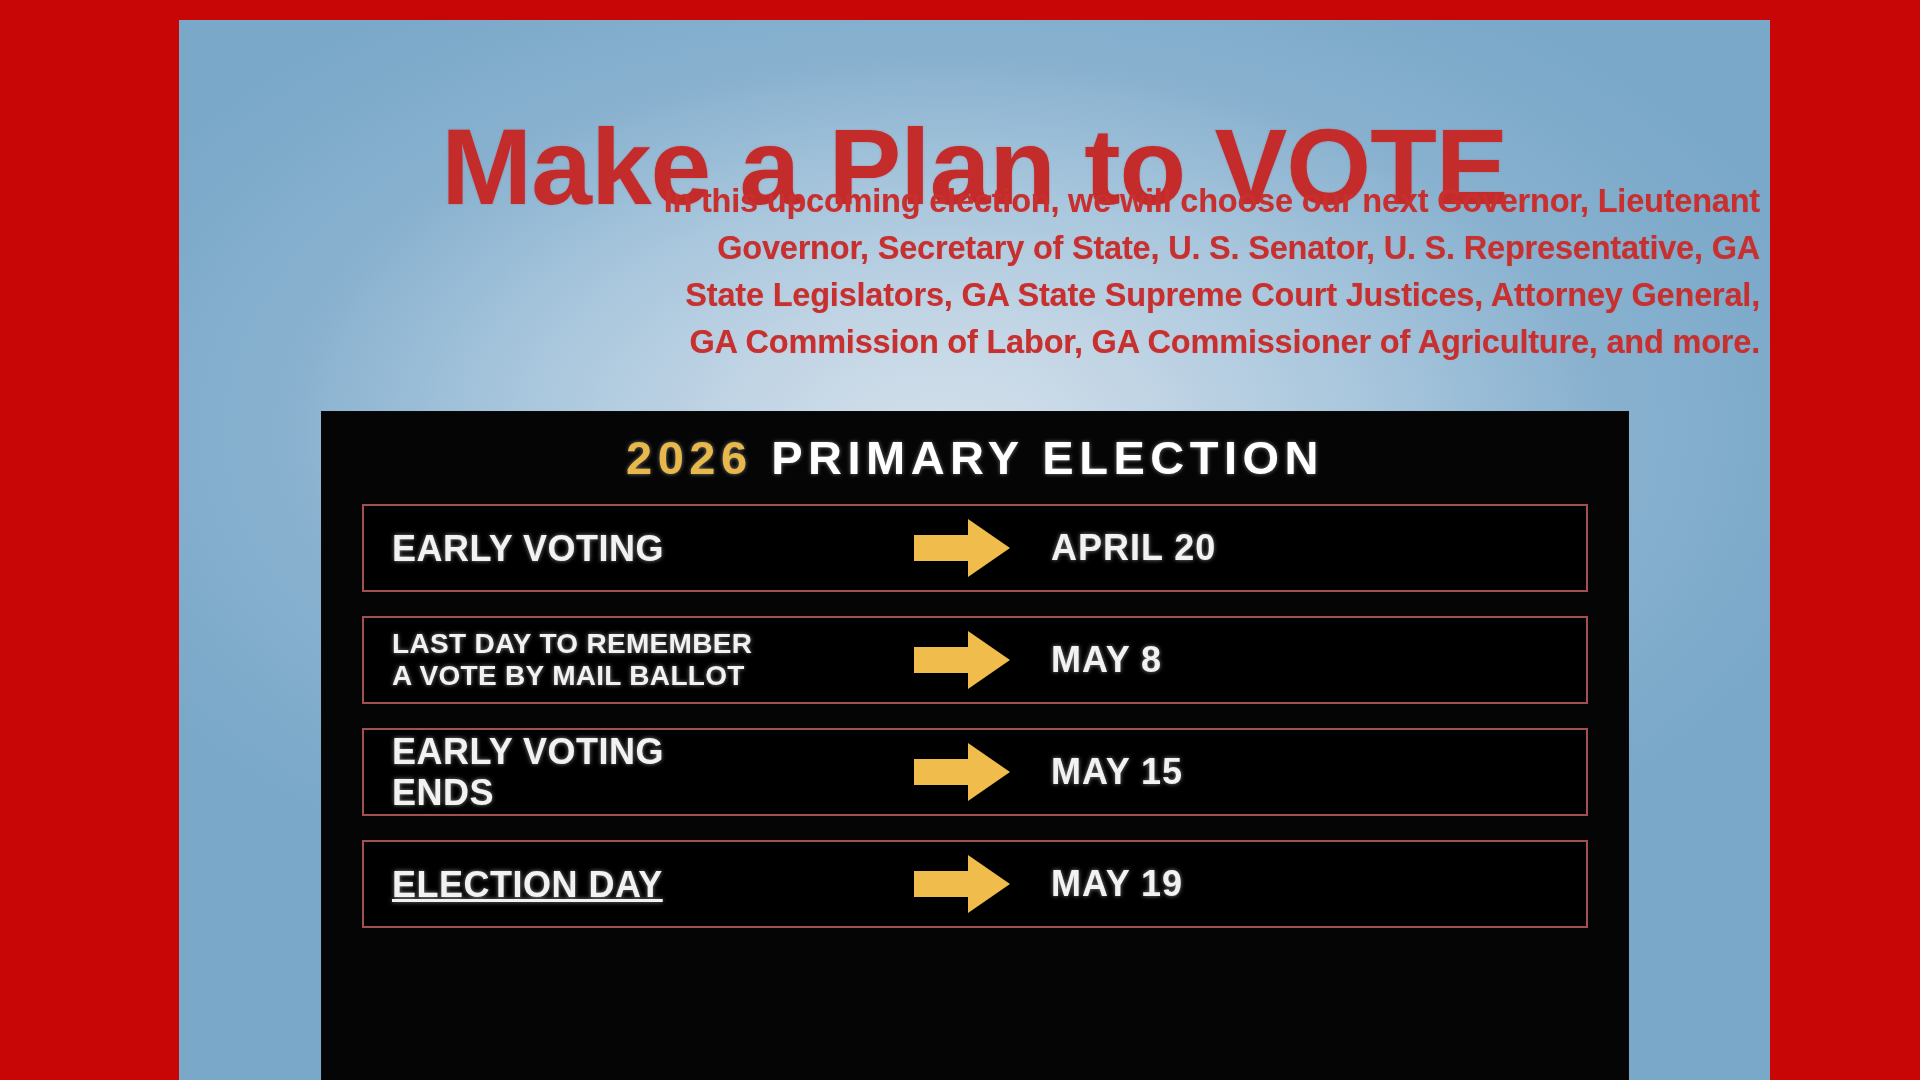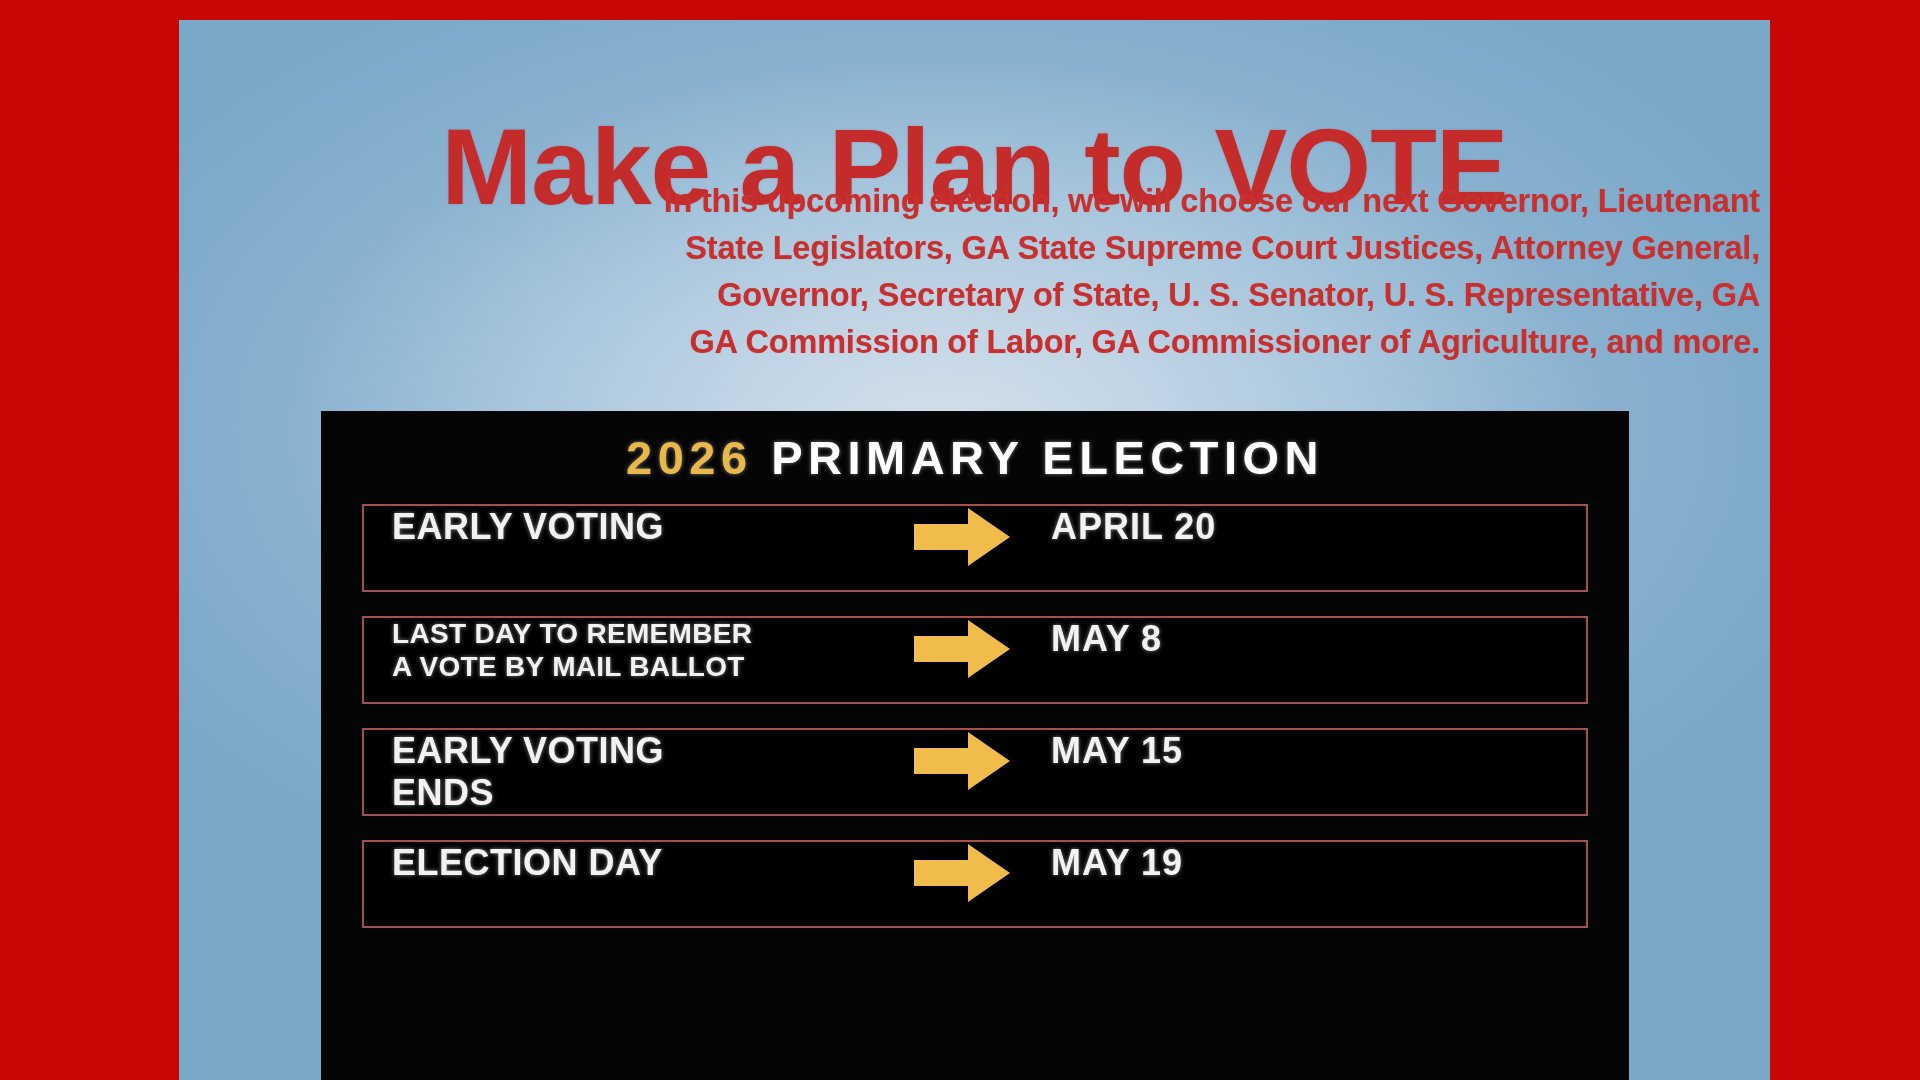--- a/index.html
+++ b/index.html
@@ -70,38 +70,38 @@
     text-shadow:0 0 4px rgba(255,255,255,.45);
     white-space:nowrap;
   }
   #poster-title .year{color:#e8b84b;}
   #poster-title .l2{display:block;}
 
   #rows{margin-top:22px;padding:0 40px;}
 
   .date-row{
     position:relative;
-    display:flex;align-items:flex-start;
+    display:flex;align-items:center;
     border:2px solid #a35050;
     background:#000;
     height:88px;
     margin-bottom:24px;
     box-sizing:border-box;
   }
   .date-row .label{
     flex:0 0 505px;
     padding-left:28px;
     color:#f2f2f2;
     font-weight:bold;
     text-shadow:0 0 4px rgba(255,255,255,.5);
   }
   .date-row .label .l{display:block;line-height:1.15;}
   .date-row.big .label{font-size:36px;letter-spacing:.5px;}
   .date-row.small .label{font-size:28px;letter-spacing:.3px;}
-  .date-row.one .label{font-size:36px;letter-spacing:.5px;}
+  .date-row.one .label{font-size:36px;letter-spacing:.5px;text-decoration:underline;}
 
   .arrow-cell{flex:0 0 130px;display:flex;justify-content:center;align-items:center;}
   .arrow{display:block;}
 
   .date-row .date{
     flex:1;
     color:#f2f2f2;
     font-size:36px;
     font-weight:bold;
     letter-spacing:1px;
@@ -116,22 +116,22 @@
 
   <div class="side-bar left"></div>
   <div class="side-bar right"></div>
 
   <div id="slide">
 
     <h1 id="headline">Make a Plan to VOTE</h1>
 
     <div id="blurb">
       <span class="ln">In this upcoming election, we will choose our next Governor, Lieutenant</span>
+      <span class="ln">Governor, Secretary of State, U. S. Senator, U. S. Representative, GA</span>
       <span class="ln">State Legislators, GA State Supreme Court Justices, Attorney General,</span>
-      <span class="ln">Governor, Secretary of State, U. S. Senator, U. S. Representative, GA</span>
       <span class="ln">GA Commission of Labor, GA Commissioner of Agriculture, and more.</span>
     </div>
 
     <div id="poster">
 
       <div id="poster-title">
         <span><span class="year">2026</span><span> PRIMARY ELECTION</span></span>
       </div>
 
       <div id="rows">

